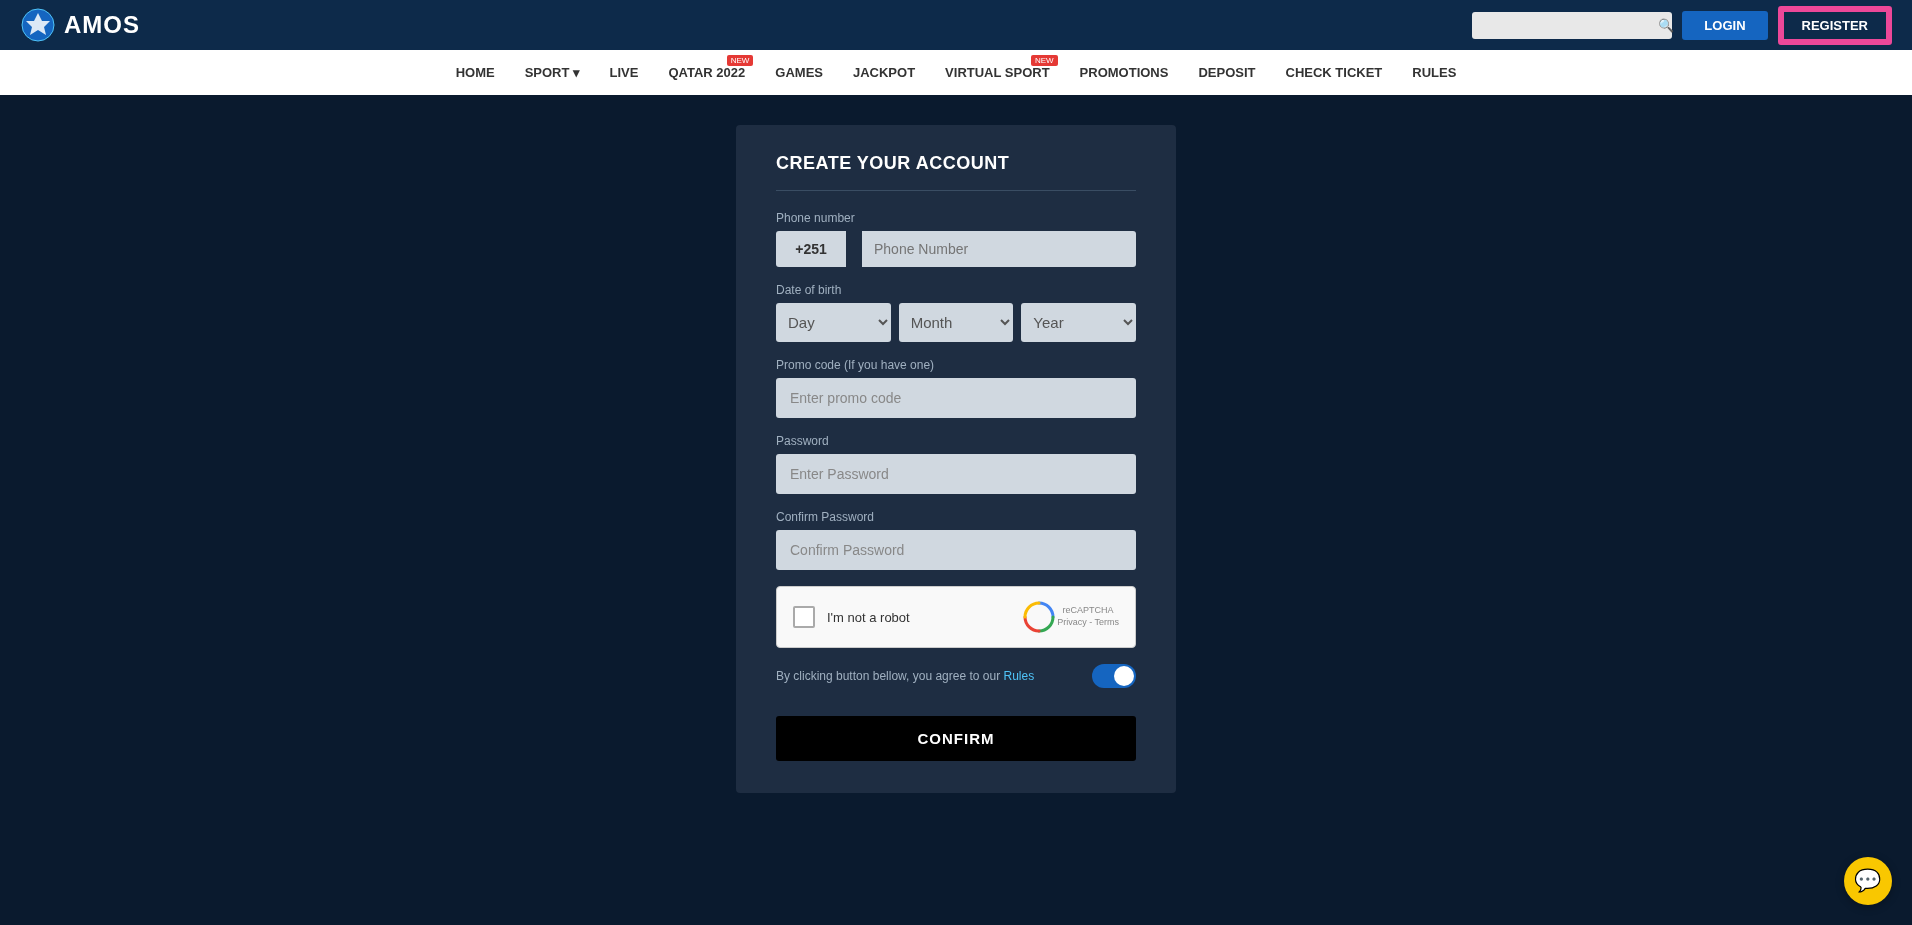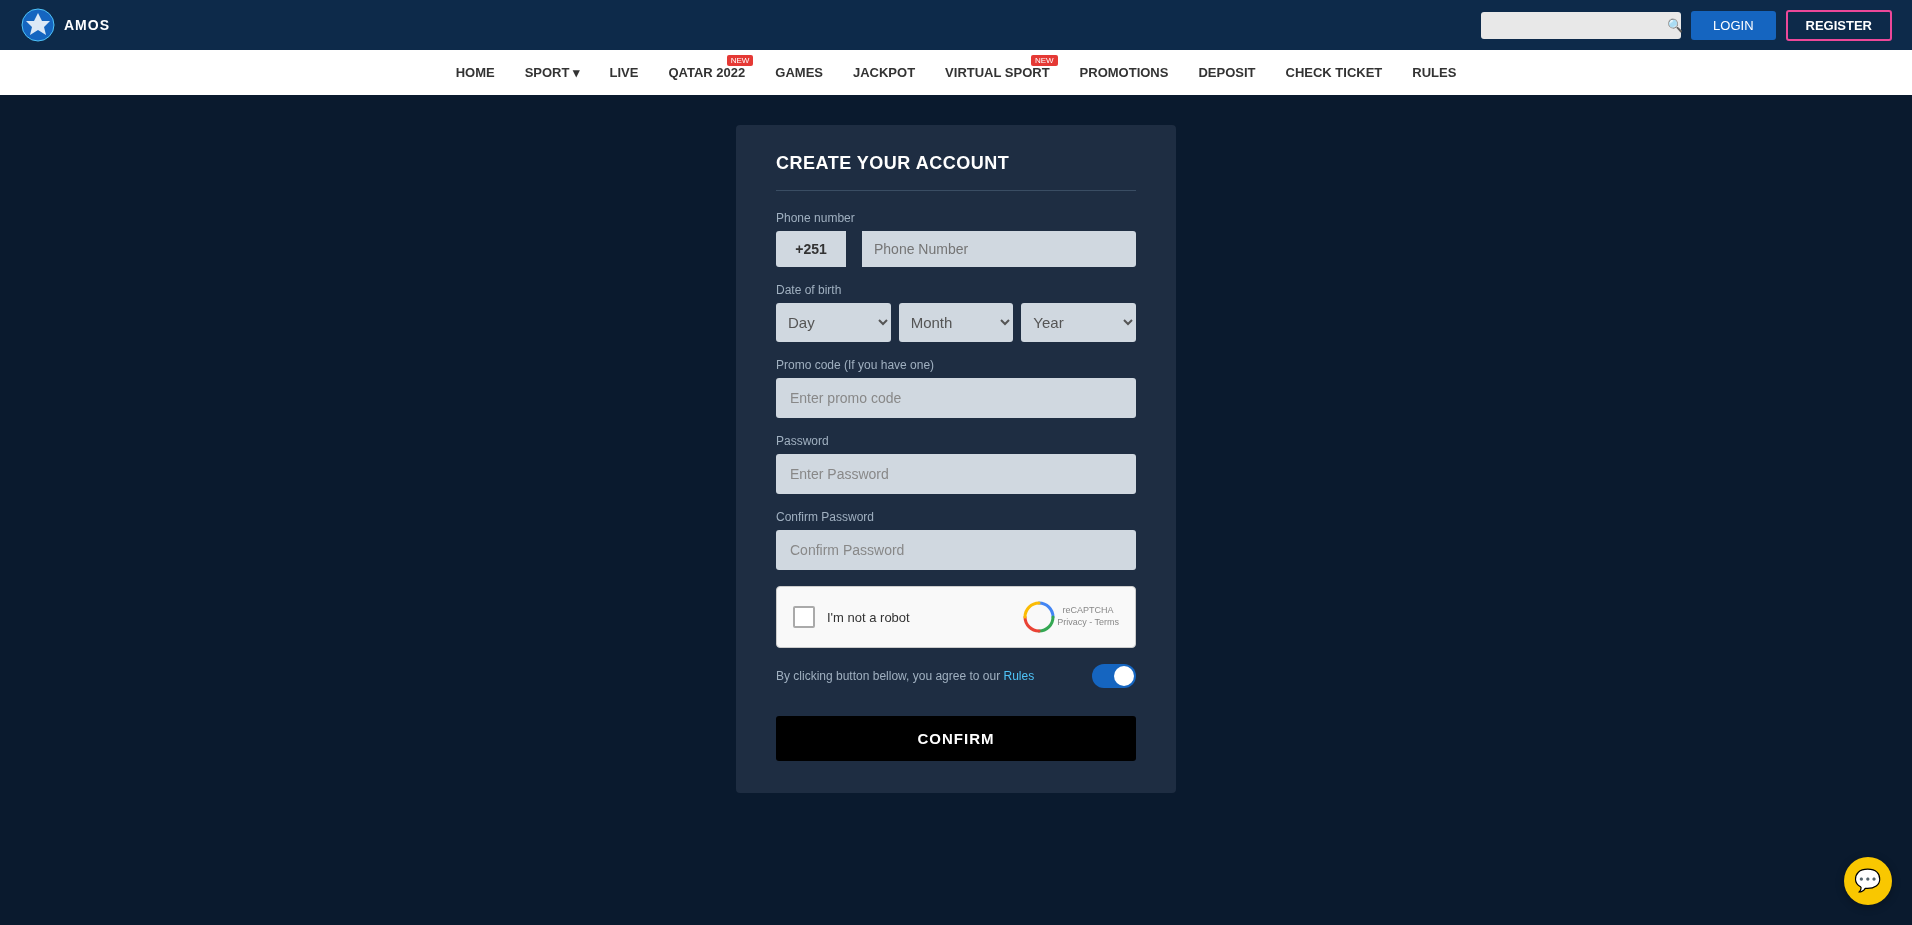--- a/index.html
+++ b/index.html
@@ -11,21 +11,21 @@
       display: flex;
       align-items: center;
       justify-content: space-between;
       padding: 0 20px;
       height: 50px;
     }
     .logo {
       display: flex;
       align-items: center;
       color: white;
-      font-size: 14px;
+      font-size: 24px;
       font-weight: bold;
       letter-spacing: 1px;
     }
     .logo-icon {
       width: 36px;
       height: 36px;
       margin-right: 8px;
     }
     .header-right {
       display: flex;
@@ -49,27 +49,27 @@
       width: 180px;
       font-size: 13px;
     }
     .btn-login {
       background: #1565c0;
       color: white;
       border: none;
       padding: 7px 22px;
       border-radius: 3px;
       font-size: 13px;
-      font-weight: normal;
+      font-weight: bold;
       cursor: pointer;
     }
     .btn-register {
       background: transparent;
       color: white;
-      border: 2px solid #ec4899;
+      border: 6px solid #ec4899;
       padding: 6px 18px;
       border-radius: 3px;
       font-size: 13px;
       font-weight: bold;
       cursor: pointer;
     }
 
     
     .nav {
       background: white;

